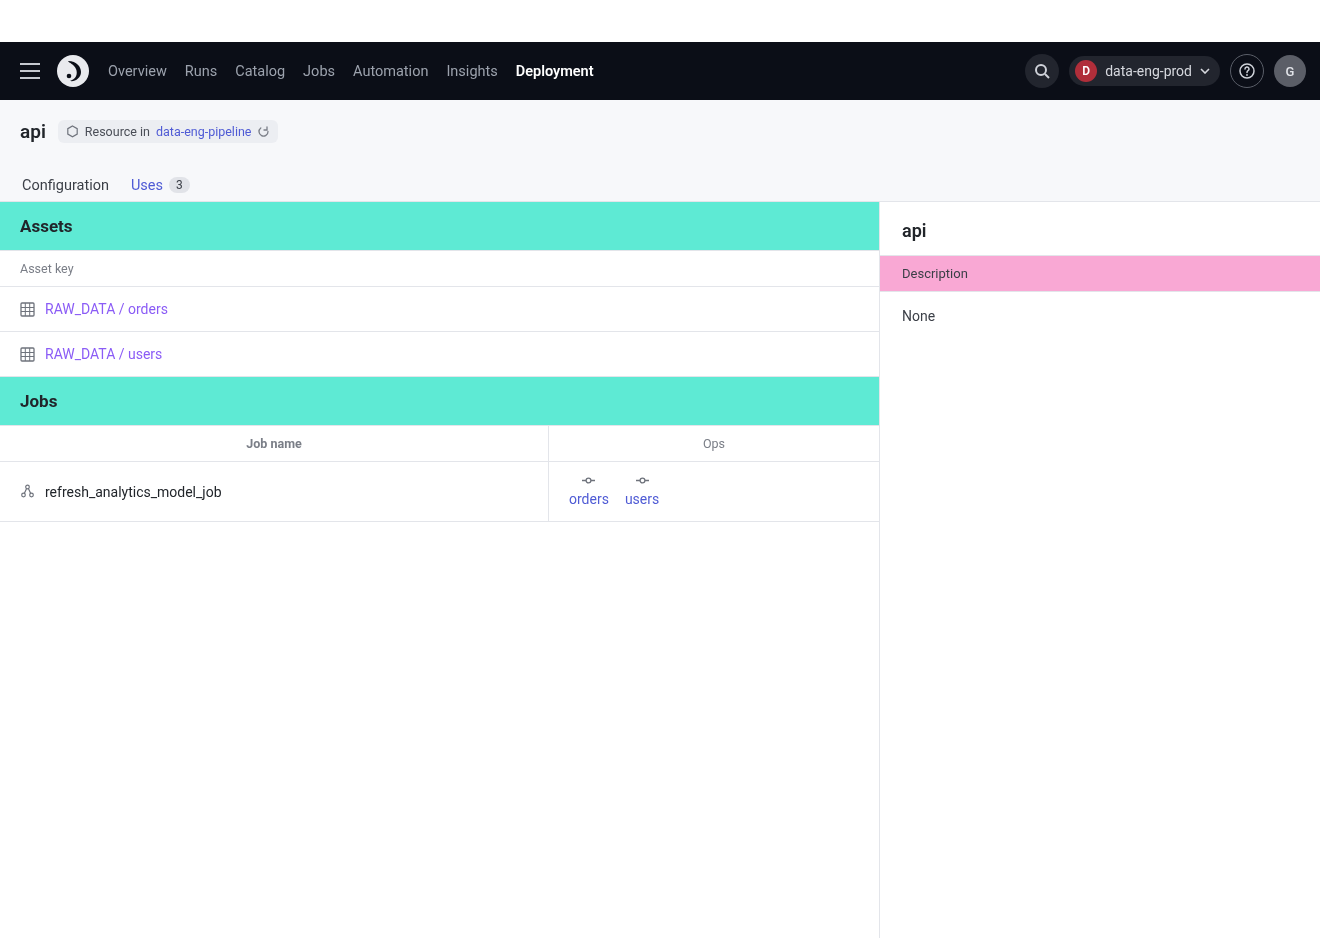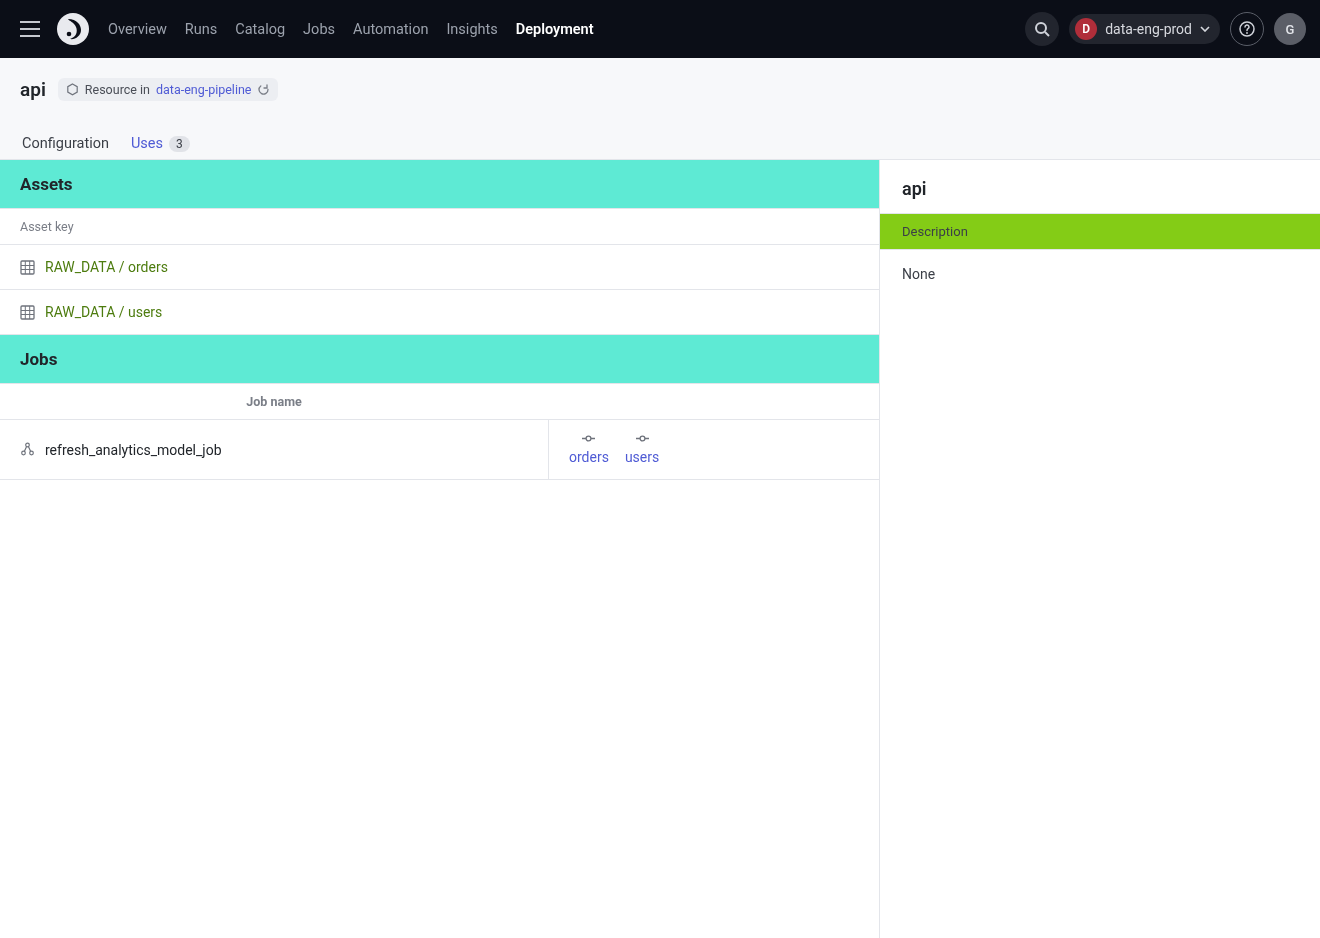--- a/index.html
+++ b/index.html
@@ -14,20 +14,21 @@
   }
 
   
   .topnav {
     background: #0b0e17;
     height: 58px;
     display: flex;
     align-items: center;
     padding: 16px 14px;
     gap: 10px;
+    margin-top: 42px;
   }
   .hamburger {
     width: 32px; height: 32px;
     display: flex; align-items: center; justify-content: center;
     cursor: pointer;
     color: #c5c8cf;
   }
   .logo {
     width: 34px; height: 34px;
     margin-right: 8px;
@@ -94,21 +95,21 @@
   .tabs-row {
     display: flex; gap: 18px;
     margin-top: 26px;
     align-items: center;
   }
   .tab {
     padding: 8px 2px 12px 2px;
     font-size: 14.5px;
     color: #3b3f47;
     cursor: pointer;
-    display: flex; align-items: center; gap: 6px;
+    display: flex; align-items: flex-start; gap: 6px;
     border-bottom: 2px solid transparent;
   }
   .tab.active {
     color: #4f5bd5;
     border-bottom-color: #4f5bd5;
   }
   .tab-count {
     background: #e1e3e8;
     border-radius: 8px;
     padding: 1px 7px;
@@ -151,21 +152,21 @@
 
   .list-row {
     display: flex;
     align-items: center;
     padding: 14px 20px;
     gap: 10px;
     border-bottom: 1px solid #e3e5ea;
     font-size: 14px;
   }
   .list-row .icon { color: #6f737c; display:flex; }
-  .list-row .link { color: #4d7c0f; cursor: pointer; }
+  .list-row .link { color: #8b5cf6; cursor: pointer; }
 
   .job-row {
     display: flex;
     border-bottom: 1px solid #e3e5ea;
   }
   .job-row .cell {
     padding: 14px 20px;
     display: flex; align-items: center; gap: 10px;
     font-size: 14px;
   }
@@ -183,21 +184,21 @@
     padding: 18px 22px 14px 22px;
     border-bottom: 1px solid #e3e5ea;
   }
   .detail-title { font-size: 18px; font-weight: 600; }
   .detail-sub {
     font-family: ui-monospace, SFMono-Regular, Menlo, monospace;
     font-size: 14px; color: #3b3f47;
     margin-top: 4px;
   }
   .detail-section-label {
-    background: #84cc16;
+    background: #f9a8d4;
     padding: 10px 22px;
     font-size: 13px;
     color: #3b3f47;
     border-bottom: 1px solid #e3e5ea;
   }
   .detail-body {
     padding: 16px 22px;
     font-size: 14px;
     color: #3b3f47;
   }
@@ -302,20 +303,21 @@
             <rect x="1" y="1" width="13" height="13" rx="1" fill="none" stroke="currentColor" stroke-width="1.3"></rect>
             <path d="M1 5.5h13M1 9.5h13M5.3 1v13M9.7 1v13" stroke="currentColor" stroke-width="1"></path>
           </svg>
       </span>
       <span class="link">RAW_DATA / users</span>
     </div>
 
     <div class="section-header">Jobs</div>
     <div class="col-header-row">
       <div class="col-job">Job name</div>
+      <div class="col-ops">Ops</div>
     </div>
     <div class="job-row">
       <div class="cell jobname">
         <span class="icon">
           <svg width="15" height="15" viewBox="0 0 15 15">
               <circle cx="7.5" cy="3" r="1.8" fill="none" stroke="currentColor" stroke-width="1.2"></circle>
               <circle cx="3.5" cy="11" r="1.8" fill="none" stroke="currentColor" stroke-width="1.2"></circle>
               <circle cx="11.5" cy="11" r="1.8" fill="none" stroke="currentColor" stroke-width="1.2"></circle>
               <path d="M6.6 4.6L4.3 9.4M8.4 4.6l2.3 4.8" stroke="currentColor" stroke-width="1.2"></path>
             </svg>

